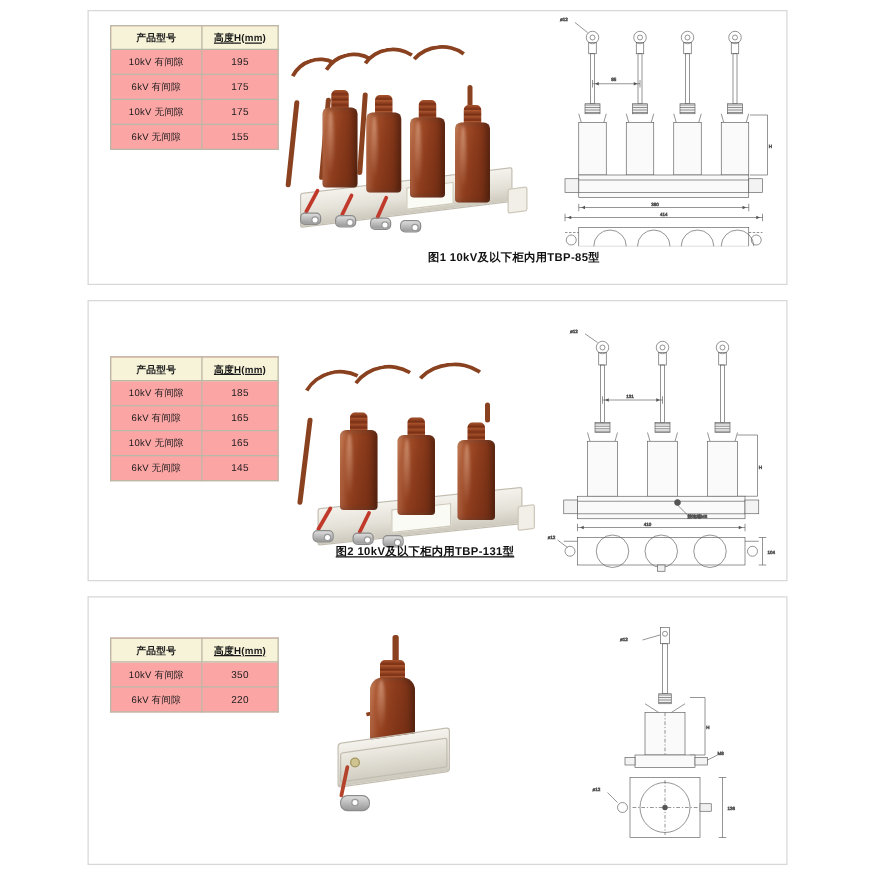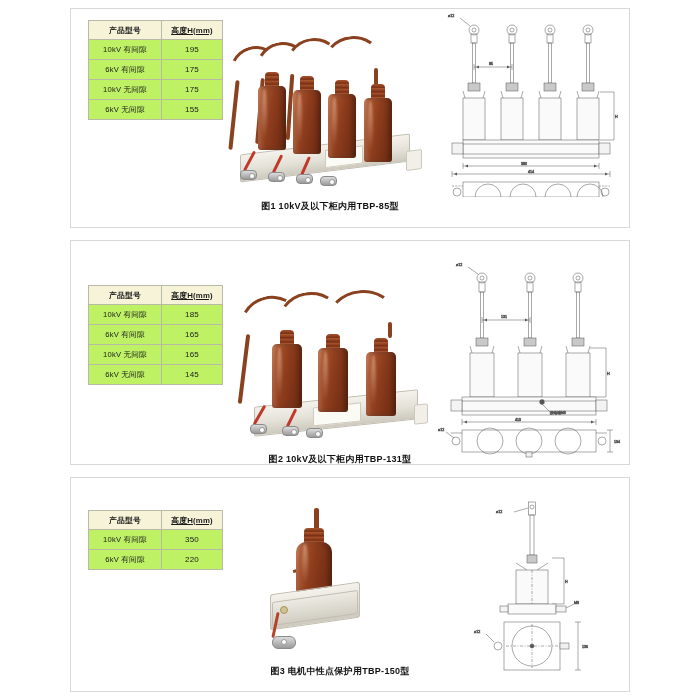--- a/index.html
+++ b/index.html
@@ -21,21 +21,21 @@
   }
   #panel-1{top:8px;height:220px;}
   #panel-2{top:240px;height:225px;}
   #panel-3{top:477px;height:215px;}
 
   
   .spec-table{
     position:absolute;
     border-collapse:collapse;
     table-layout:fixed;
-    background:#bef264;
+    background:#fca5a5;
   }
   .spec-table td{
     border:1px solid #b9b9a8;
     font-size:7.6px;
     color:#1a1a1a;
     text-align:center;
     height:19px;
     padding:0 2px;
     white-space:nowrap;
     letter-spacing:.2px;
@@ -57,22 +57,22 @@
   
   .caption{
     position:absolute;
     font-size:9px;
     font-weight:bold;
     color:#111;
     letter-spacing:.3px;
     white-space:nowrap;
     text-align:center;
   }
-  #caption-1{left:180px;top:200px;width:300px;}
-  #caption-2{left:180px;top:453px;width:320px;}
+  #caption-1{left:180px;top:200px;width:300px;text-align:right;}
+  #caption-2{left:180px;top:435px;width:320px;text-decoration:underline;}
   #caption-3{left:180px;top:665px;width:320px;}
 
   
   .photo{position:absolute;}
 
   
   .arr{position:absolute;}
   .arr .body{
     position:absolute;left:0;top:14px;
     width:100%;height:calc(100% - 14px);
@@ -496,15 +496,14 @@
         <path d="M42 178 h56 M42 175 v6 M98 175 v6"></path>
         <path d="M44 178 l3 -1.4 v2.8 z M96 178 l-3 -1.4 v2.8 z" fill="#555" stroke="none"></path>
         <text class="dim" x="70" y="176.5" text-anchor="middle">136</text>
         <path d="M28 188 h80 M28 185 v6 M108 185 v6"></path>
         <path d="M30 188 l3 -1.4 v2.8 z M106 188 l-3 -1.4 v2.8 z" fill="#555" stroke="none"></path>
         <text class="dim" x="68" y="186.5" text-anchor="middle">170</text>
       </g>
     </svg>
   </div>
 
-  <div class="caption" id="caption-3">图3  电机中性点保护用TBP-150型</div>
 
 </div>
 
 </body></html>

